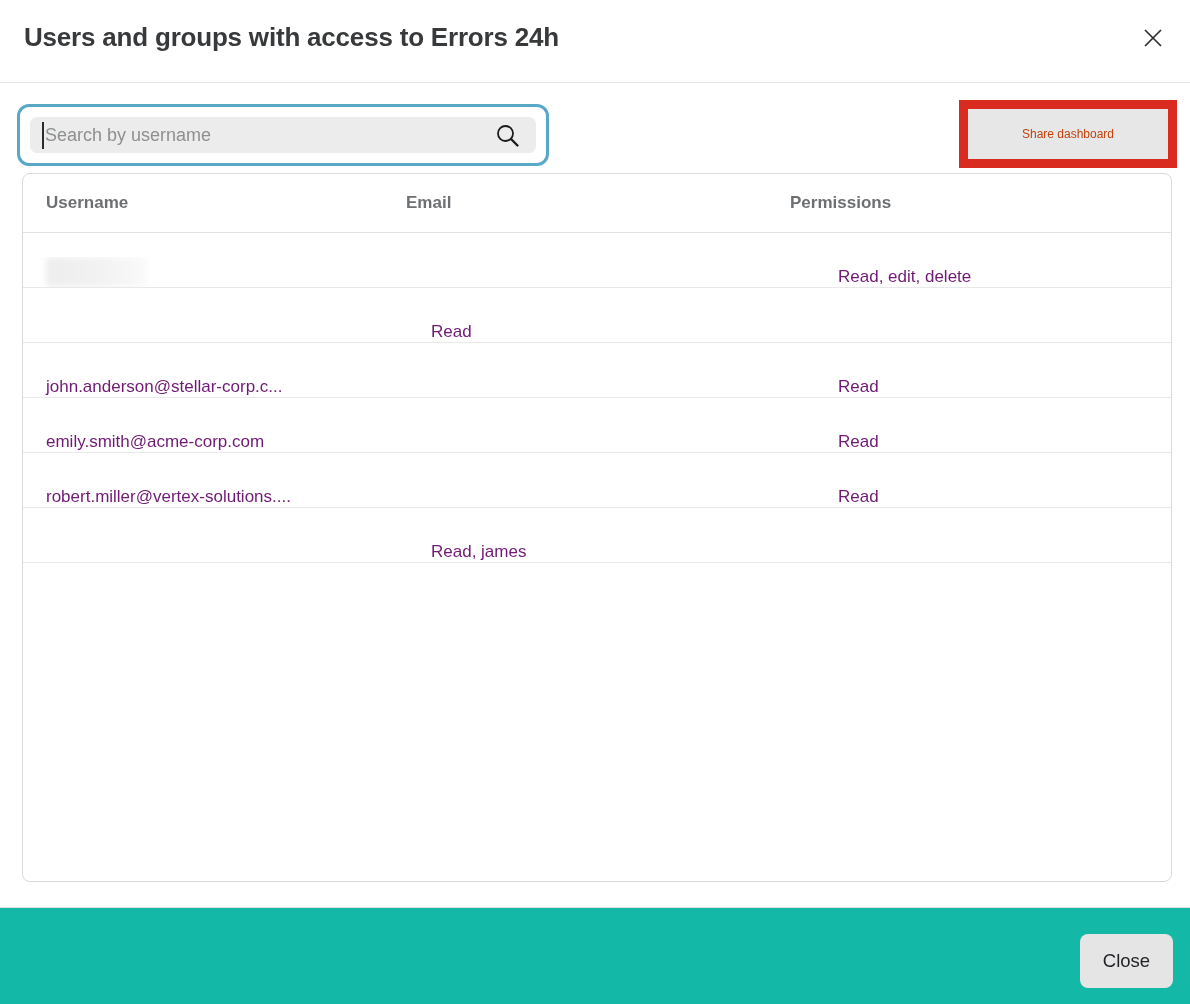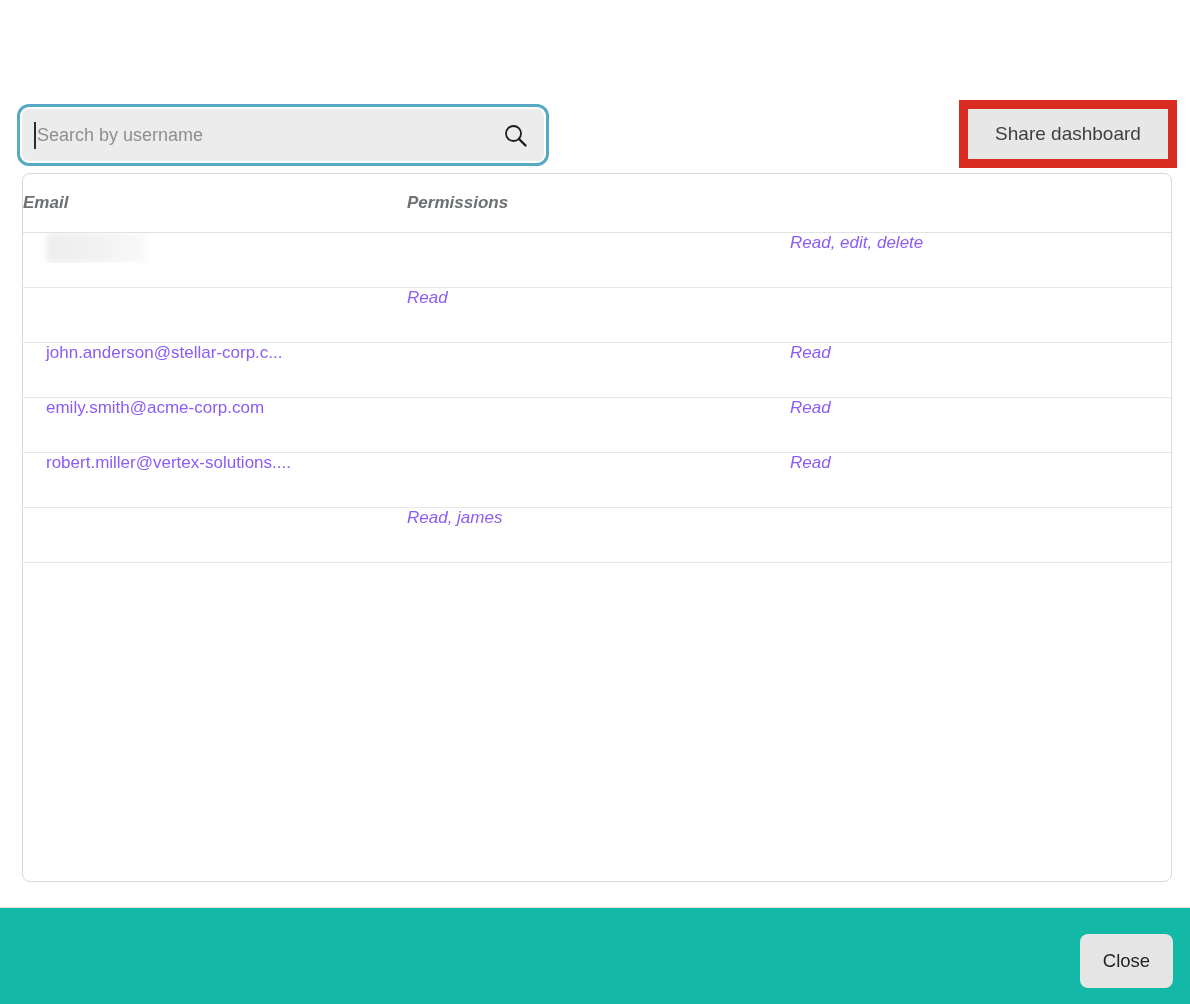--- a/index.html
+++ b/index.html
@@ -24,21 +24,21 @@
   .close-x {
     position: absolute; right: 25px; top: 26px; width: 24px; height: 24px;
     display: flex; align-items: center; justify-content: center; cursor: pointer;
     background: none; border: none; padding: 0;
   }
 
   
   .search-box {
     position: absolute; left: 17px; top: 104px; width: 532px; height: 62px;
     border: 3px solid #57a9c6; border-radius: 12px; background: #ffffff;
-    padding: 2px;
+    padding: 10px;
   }
   .search-field {
     position: relative; width: 100%; height: 100%;
     background: #ececec; border-radius: 7px;
     display: flex; align-items: center;
   }
   .text-caret {
     width: 2px; height: 27px; background: #2b2b2b; margin-left: 12px;
     flex: 0 0 auto;
   }
@@ -47,44 +47,44 @@
     white-space: nowrap; overflow: hidden;
   }
   .search-icon-wrap { flex: 0 0 auto; margin-right: 15px; display: flex; }
 
   .share-annotation {
     position: absolute; left: 959px; top: 100px;
     border: 9px solid #d92b1f;
   }
   .share-button {
     width: 200px; height: 50px; background: #e7e7e7; border: none;
-    font-family: inherit; font-size: 19px; color: #404040;
+    font-family: inherit; font-size: 12px; color: #c2410c;
     display: flex; align-items: center; justify-content: center;
     cursor: pointer; white-space: nowrap;
   }
 
   
   .user-table {
     position: absolute; left: 22px; top: 173px; width: 1150px; height: 709px;
     border: 1px solid #d9d9d9; border-radius: 8px; background: #fff;
     overflow: hidden;
   }
   .t-head {
     height: 59px; display: flex; align-items: center;
     border-bottom: 1px solid #e2e2e2;
     color: #6d7072; font-weight: bold; font-size: 17px;
   }
   .t-row {
-    height: 55px; display: flex; align-items: flex-start;
+    height: 55px; display: flex; align-items: flex-end;
     border-bottom: 1px solid #e8e8e8;
-    color: #8b5cf6; font-size: 17px;
+    color: #701a75; font-size: 17px; gap: 24px;
   }
   .col-username { width: 383px; padding-left: 23px; white-space: nowrap; overflow: hidden; }
-  .col-email    { width: 384px; white-space: nowrap; overflow: hidden; font-style: italic; }
-  .col-perms    { flex: 1 1 auto; white-space: nowrap; overflow: hidden; font-style: italic; }
+  .col-email    { width: 384px; white-space: nowrap; overflow: hidden; }
+  .col-perms    { flex: 1 1 auto; white-space: nowrap; overflow: hidden; }
   .redacted-blob {
     width: 101px; height: 30px; border-radius: 3px;
     background: linear-gradient(90deg, #ededee 0%, #f2f2f3 55%, #fafafa 100%);
     filter: blur(3px);
   }
 
   
   .modal-footer {
     position: absolute; left: 0; right: 0; top: 907px; height: 107px;
     border-top: 1px solid #e2e2e2; background: #14b8a6;
@@ -94,40 +94,50 @@
     background: #e5e5e5; border: none; border-radius: 8px;
     font-family: inherit; font-size: 18.5px; color: #1f2124; cursor: pointer;
     display: flex; align-items: center; justify-content: center;
   }
 </style>
 </head>
 <body>
 
 <div class="modal">
 
+  <div class="modal-header">
+    <div class="modal-title">Users and groups with access to Errors 24h</div>
+    <button class="close-x" aria-label="Close dialog">
+      <svg width="22" height="22" viewBox="0 0 22 22">
+        <line x1="3" y1="3" x2="19" y2="19" stroke="#2d2f31" stroke-width="1.7"></line>
+        <line x1="19" y1="3" x2="3" y2="19" stroke="#2d2f31" stroke-width="1.7"></line>
+      </svg>
+    </button>
+  </div>
 
   <div class="search-box">
     <div class="search-field">
       <div class="text-caret"></div>
       <div class="search-placeholder">Search by username</div>
       <div class="search-icon-wrap">
         <svg width="27" height="27" viewBox="0 0 27 27">
           <circle cx="11.5" cy="11.5" r="7.5" fill="none" stroke="#1b1b1b" stroke-width="1.8"></circle>
           <line x1="17" y1="17" x2="23.5" y2="23.5" stroke="#1b1b1b" stroke-width="2.4" stroke-linecap="round"></line>
         </svg>
       </div>
     </div>
   </div>
 
   <div class="share-annotation">
     <button class="share-button">Share dashboard</button>
   </div>
 
   <div class="user-table">
     <div class="t-head">
+      <div class="col-username">Username</div>
       <div class="col-email">Email</div>
       <div class="col-perms">Permissions</div>
     </div>
 
     <div class="t-row">
       <div class="col-username">
         <div class="redacted-blob"></div>
       </div>
       <div class="col-email"></div>
       <div class="col-perms">Read, edit, delete</div>

